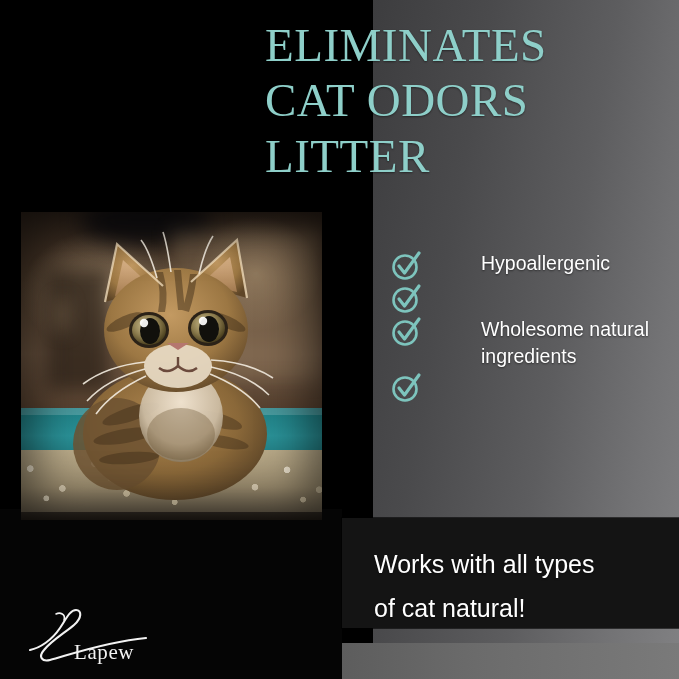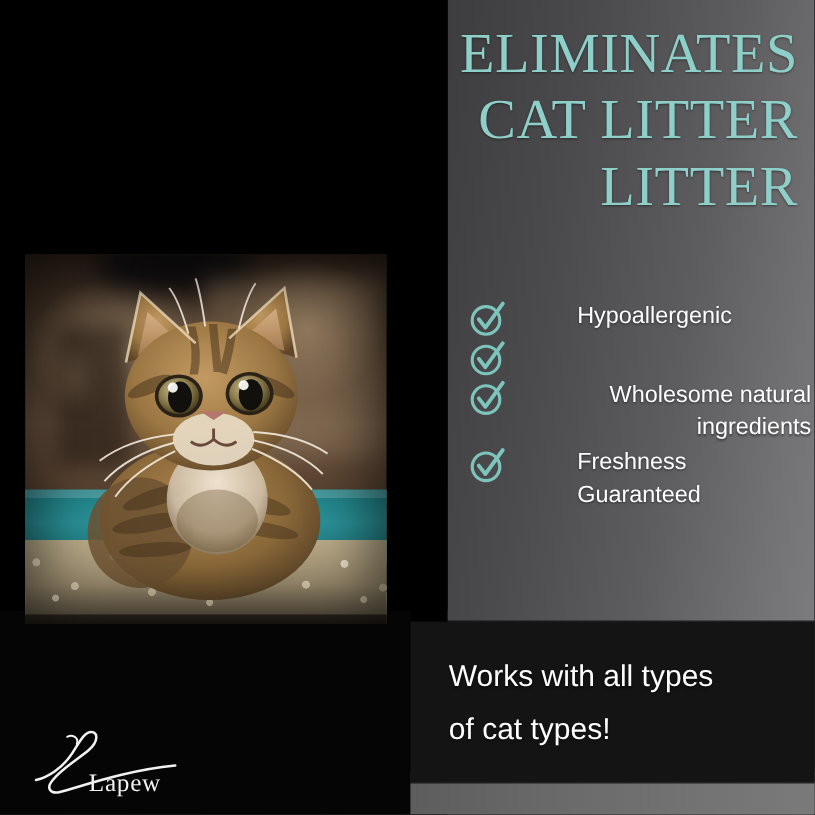--- a/index.html
+++ b/index.html
@@ -10,37 +10,37 @@
 
   
   .gray-panel{position:absolute;left:373px;top:0;width:306px;height:679px;
       background:linear-gradient(100deg,#3d3d3f 0%,#4a4a4c 28%,#5d5d5f 58%,#737375 82%,#818183 100%);}
   .gray-panel.bottom-strip{left:0;top:643px;width:679px;height:36px;
       background:linear-gradient(90deg,#3f3f3f 0%,#525252 35%,#6b6b6b 70%,#7a7a7a 100%);}
   .black-panel{position:absolute;left:0;top:0;width:373px;height:509px;background:#000;}
   .black-lower{position:absolute;left:0;top:509px;width:342px;height:170px;background:#050505;}
 
   
-  .headline{position:absolute;right:14px;top:18px;width:400px;text-align:right;
+  .headline{position:absolute;right:14px;top:18px;width:400px;
       font-family:"Liberation Serif",serif;color:#8ecfc9;
       font-size:47px;line-height:1.18;letter-spacing:.5px;
       text-shadow:0 1px 2px rgba(0,0,0,.45);}
   .headline div{white-space:nowrap;}
 
   
   .features{position:absolute;left:391px;top:250px;width:285px;}
   .feat{display:flex;align-items:flex-start;margin-bottom:2px;gap:44px;}
   .feat .tick{position:relative;width:30px;height:30px;flex:0 0 30px;margin-top:1px;}
   .feat .tick svg{display:block;width:30px;height:30px;overflow:visible;}
   .feat .txt{color:#fff;font-size:19.5px;line-height:27px;margin-left:16px;
       text-shadow:0 1px 2px rgba(0,0,0,.5);}
-  .feat.wrap .txt{max-width:215px;text-align:right;}
-
-  
-  .caption{position:absolute;left:342px;top:518px;width:337px;height:134px;
+  .feat.wrap .txt{max-width:215px;}
+
+  
+  .caption{position:absolute;left:342px;top:518px;width:337px;height:110px;
       background:#141414;box-shadow:0 0 0 1px rgba(0,0,0,.6);}
   .caption .ctext{position:absolute;left:32px;top:24px;width:290px;color:#fff;
       font-size:25px;line-height:44px;text-shadow:0 1px 2px rgba(0,0,0,.5);}
 
   
   .logo{position:absolute;left:26px;top:604px;width:150px;height:62px;}
   .logo svg{position:absolute;left:0;top:0;width:150px;height:62px;}
   .logo .word{position:absolute;left:48px;top:36px;color:#f2f2f2;
       font-family:"Liberation Serif",serif;font-size:21px;letter-spacing:.6px;text-align:right;}
 
@@ -103,21 +103,21 @@
 
 <div id="stage">
 
   <div class="gray-panel"></div>
   <div class="gray-panel bottom-strip"></div>
   <div class="black-panel"></div>
   <div class="black-lower"></div>
 
   <div class="headline">
     <div>ELIMINATES</div>
-    <div>CAT LITTER</div>
+    <div>CAT ODORS</div>
     <div>LITTER</div>
   </div>
 
   <div class="photo">
     <div class="ph-bg"></div>
     <div class="ph-dark-top"></div>
     <div class="ph-blurshape ph-door"></div>
     <div class="ph-blurshape ph-knob"></div>
     <div class="ph-blurshape ph-wall"></div>
 
@@ -251,28 +251,27 @@
       <span class="txt">Wholesome natural ingredients</span>
     </div>
 
     <div class="feat">
       <span class="tick">
         <svg viewBox="0 0 30 30">
           <circle cx="14" cy="16" r="11.5" fill="none" stroke="#7dc4bd" stroke-width="2.6"></circle>
           <path d="M8 15 L13.5 22 L28 2" fill="none" stroke="#7dc4bd" stroke-width="3.2" stroke-linecap="round" stroke-linejoin="round"></path>
         </svg>
       </span>
-      <span class="txt">Freshness Guaranteed</span>
     </div>
   </div>
 
   <div class="caption">
     <div class="ctext">
       <div>Works with all types</div>
-      <div>of cat types!</div>
+      <div>of cat natural!</div>
     </div>
   </div>
 
   <div class="logo">
     <svg viewBox="0 0 150 62">
       <path d="M4 46 C14 44 26 36 34 24 C40 15 44 6 50 6 C56 6 56 14 48 21
                C40 28 26 36 18 46 C12 53 16 58 24 56 C40 52 78 38 120 34" fill="none" stroke="#f2f2f2" stroke-width="2.1" stroke-linecap="round"></path>
       <path d="M30 10 C34 8 40 10 38 16" fill="none" stroke="#f2f2f2" stroke-width="1.6" stroke-linecap="round"></path>
     </svg>
     <span class="word">Lapew</span>

